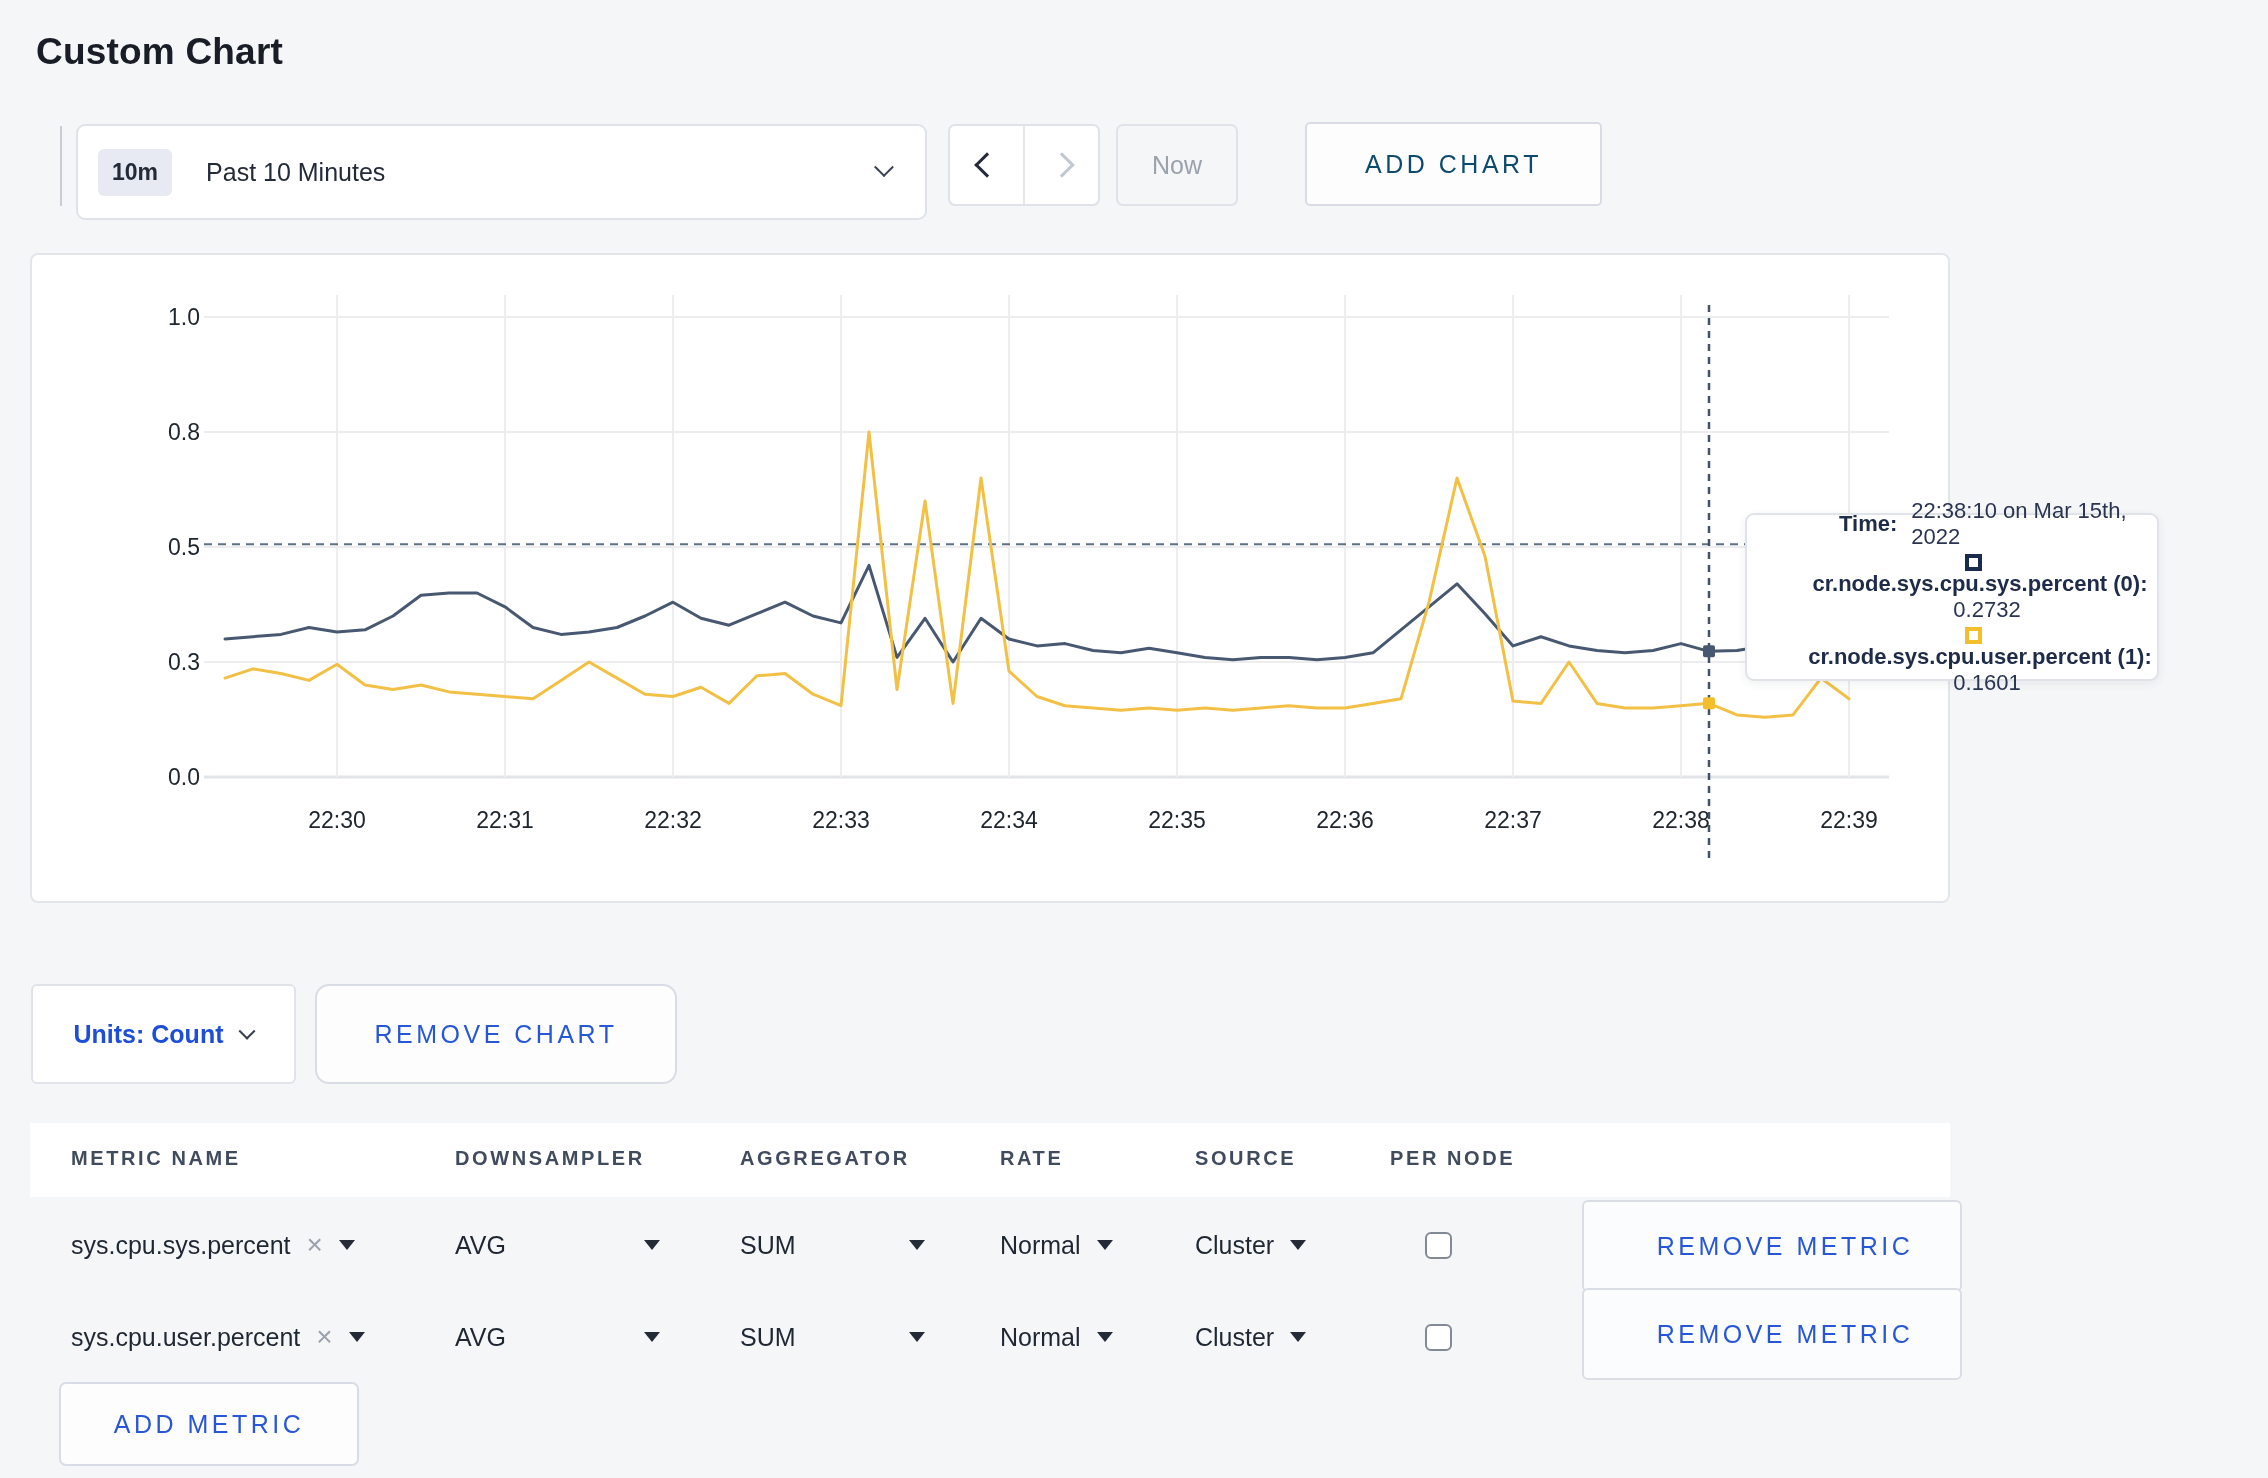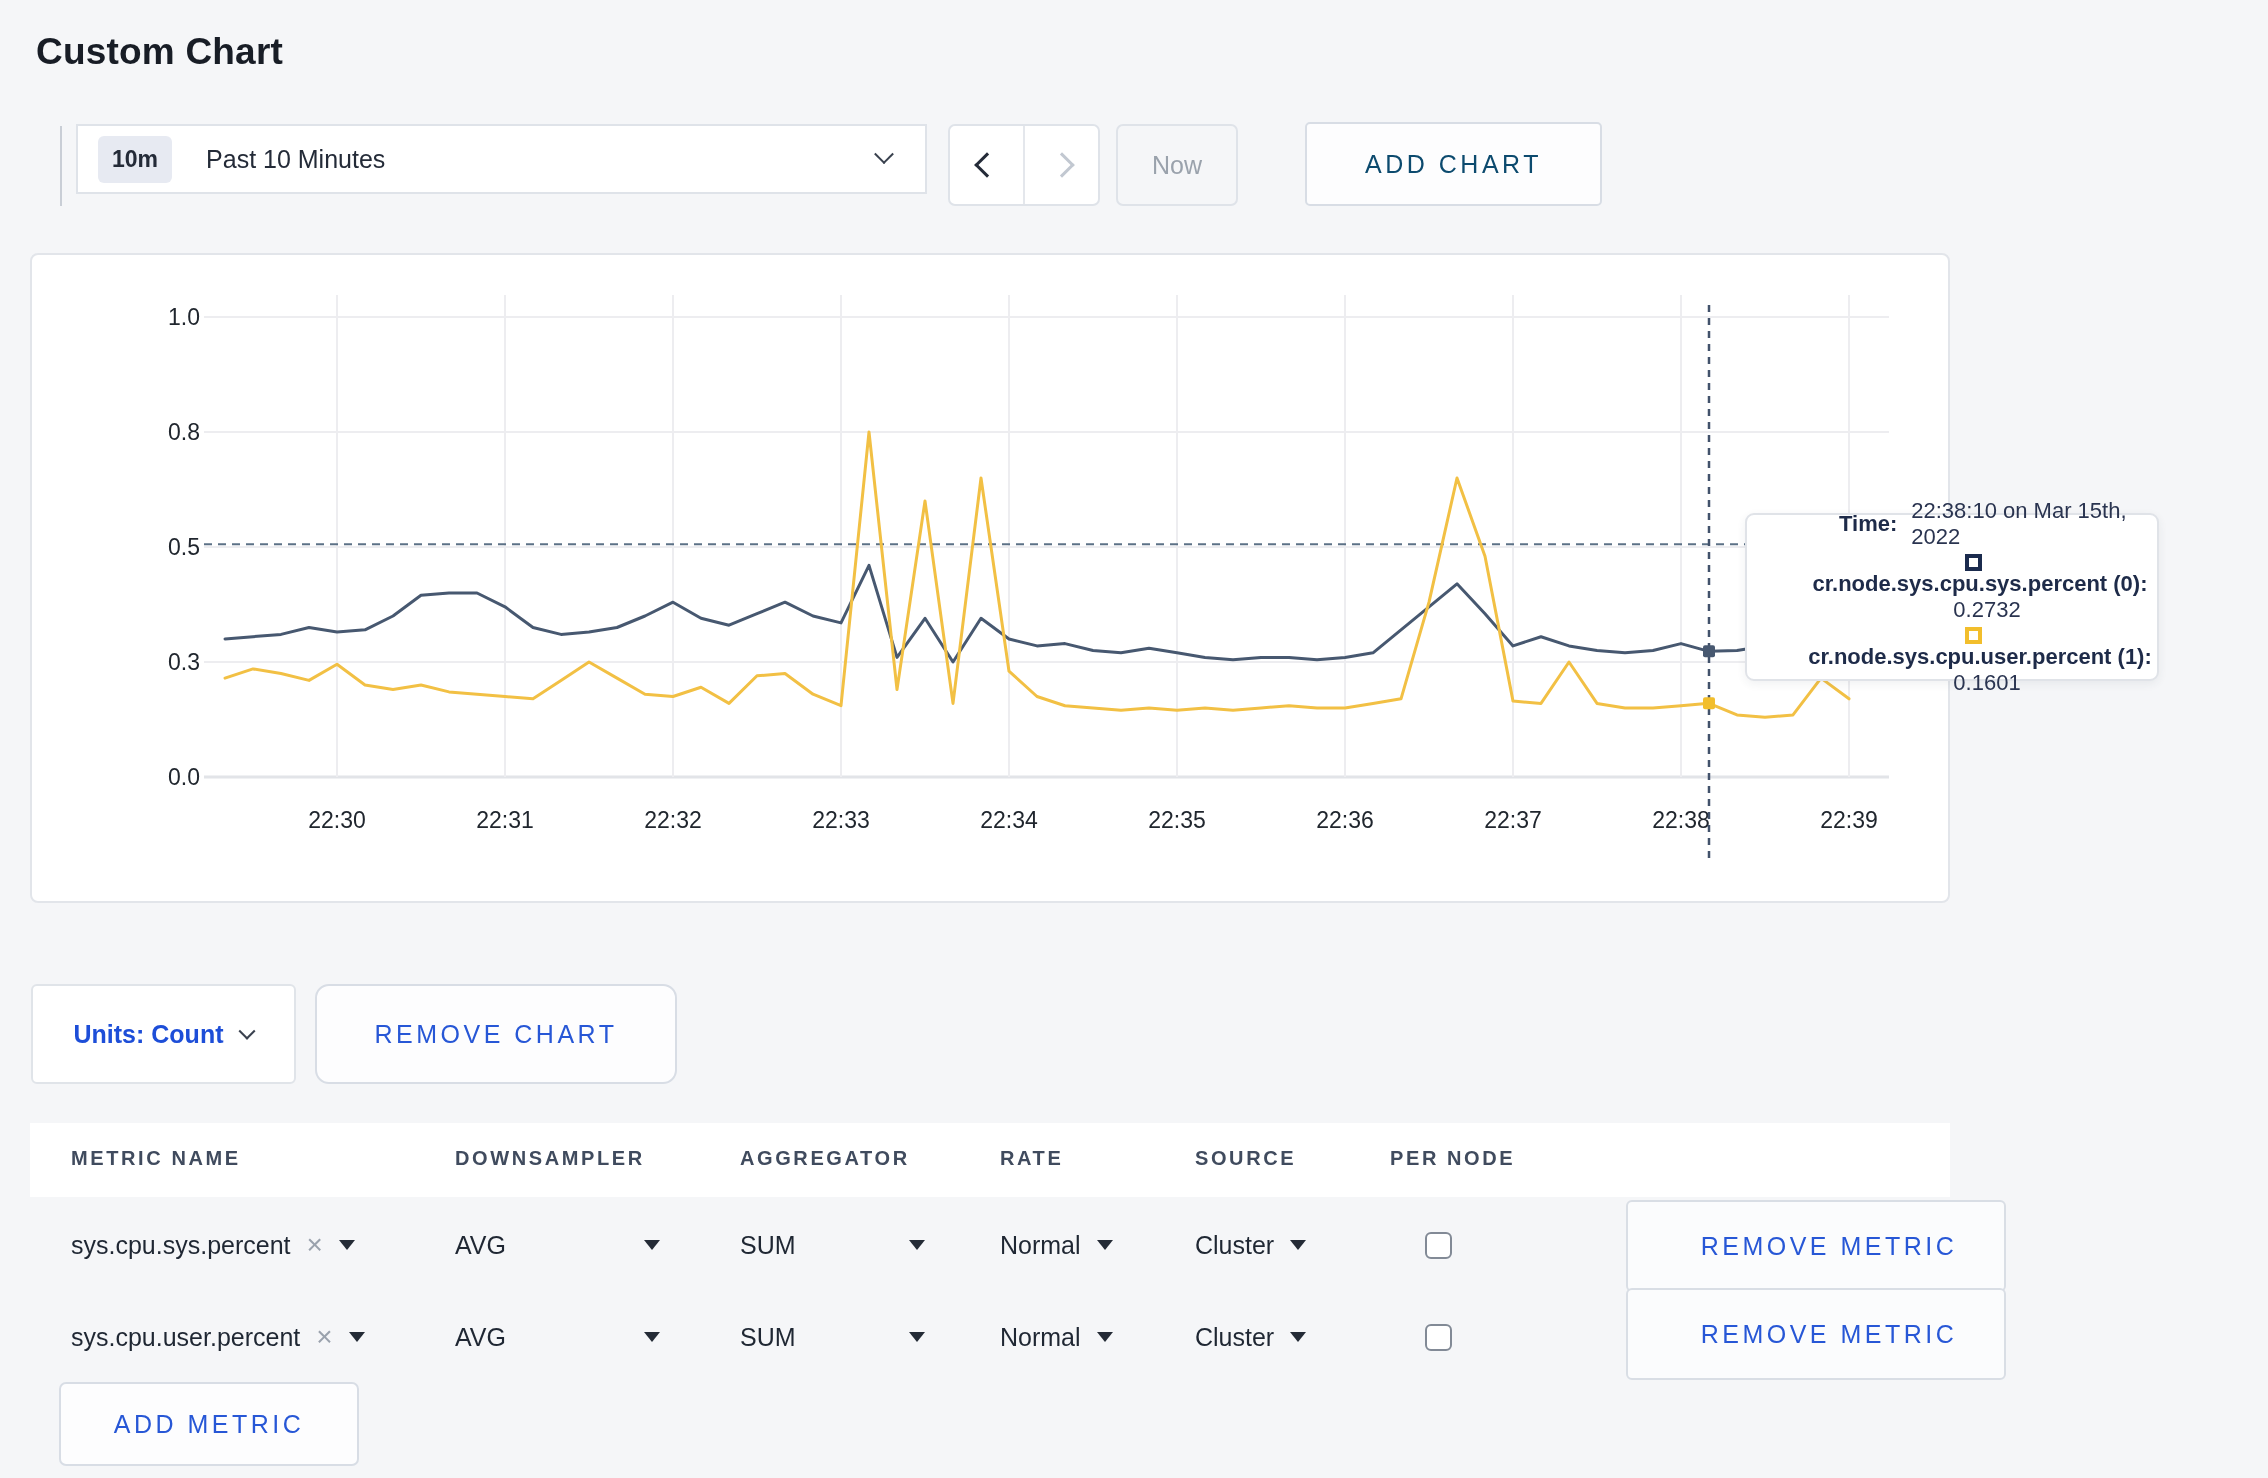--- a/index.html
+++ b/index.html
@@ -7,21 +7,21 @@
     width:2268px;height:1478px;position:relative;overflow:hidden;
     background:#f5f6f8;
     font-family:"Liberation Sans", sans-serif;
     color:#20262f;
   }
   .abs{position:absolute;}
   
   .page-title{left:36px;top:6px;font-size:37px;font-weight:600;color:#181d26;letter-spacing:.2px;}
   .toolbar-divider{left:60px;top:126px;width:2px;height:80px;background:#c9ced6;}
   
-  .time-dd{left:76px;top:124px;width:851px;height:70px;background:#fff;border:2px solid #dfe3e9;border-radius:0;
+  .time-dd{left:76px;top:124px;width:851px;height:96px;background:#fff;border:2px solid #dfe3e9;border-radius:9px;
     box-sizing:border-box;display:flex;align-items:center;cursor:pointer;}
   .time-badge{margin-left:20px;background:#e7eaf2;border-radius:6px;padding:10px 14px;font-size:23px;font-weight:700;color:#242b38;}
   .time-label{margin-left:34px;font-size:25px;color:#242b38;}
   .time-dd .chev-wrap{margin-left:auto;margin-right:34px;color:#39414e;}
   
   .nav-arrows{left:948px;top:124px;width:152px;height:82px;background:#fff;border:2px solid #dfe3e9;border-radius:7px;
     box-sizing:border-box;display:flex;}
   .nav-cell{flex:1;display:flex;align-items:center;justify-content:center;cursor:pointer;}
   .nav-cell.prev{border-right:2px solid #e4e7ec;color:#242b38;}
   .nav-cell.next{color:#c2c8d1;}
@@ -57,21 +57,21 @@
   .th{position:absolute;top:24px;font-size:20px;letter-spacing:2.6px;color:#404b5e;font-weight:600;white-space:nowrap;}
   .metric-row{position:absolute;left:30px;width:1920px;height:90px;}
   .cell{position:absolute;top:0;height:90px;display:flex;align-items:center;font-size:25px;color:#1f2733;white-space:nowrap;}
   .x-icon{color:#9aa2ad;font-size:28px;margin-left:16px;cursor:pointer;}
   .caret{width:0;height:0;border-left:8px solid transparent;border-right:8px solid transparent;border-top:10px solid #242b36;
     display:inline-block;cursor:pointer;}
   .cell .caret{margin-left:16px;}
   .cell.spread{justify-content:space-between;}
   .pernode-check{appearance:none;-webkit-appearance:none;width:27px;height:27px;border:2.5px solid #828a96;border-radius:6px;
     background:#fff;margin:0;cursor:pointer;}
-  .remove-metric-btn{position:absolute;left:1596px;width:380px;height:92px;background:#fbfcfd;border:2px solid #d9dee5;border-radius:6px;
+  .remove-metric-btn{position:absolute;left:1552px;width:380px;height:92px;background:#fbfcfd;border:2px solid #d9dee5;border-radius:6px;
     box-sizing:border-box;display:flex;align-items:center;justify-content:center;
     font-size:25px;letter-spacing:3.5px;color:#2757d6;font-weight:500;cursor:pointer;padding-left:32px;}
   .add-metric-btn{left:59px;top:1382px;width:300px;height:84px;background:#fdfdfe;border:2px solid #d8dde5;border-radius:7px;
     box-sizing:border-box;display:flex;align-items:center;justify-content:center;
     font-size:25px;letter-spacing:3.5px;color:#2757d6;font-weight:500;cursor:pointer;}
   
   .chev{display:inline-block;width:15px;height:15px;border-left:3.5px solid currentColor;border-bottom:3.5px solid currentColor;}
   .chev.left{transform:rotate(45deg);}
   .chev.right{transform:rotate(225deg);}
   .chev.down{width:12px;height:12px;border-left-width:2.5px;border-bottom-width:2.5px;transform:rotate(-45deg) translate(2px,-2px);}

